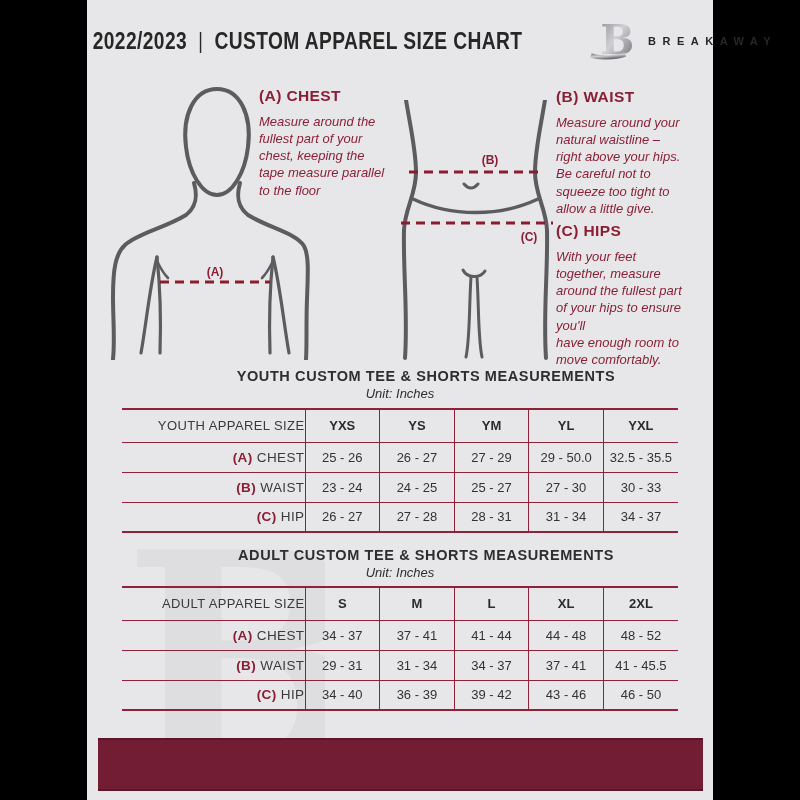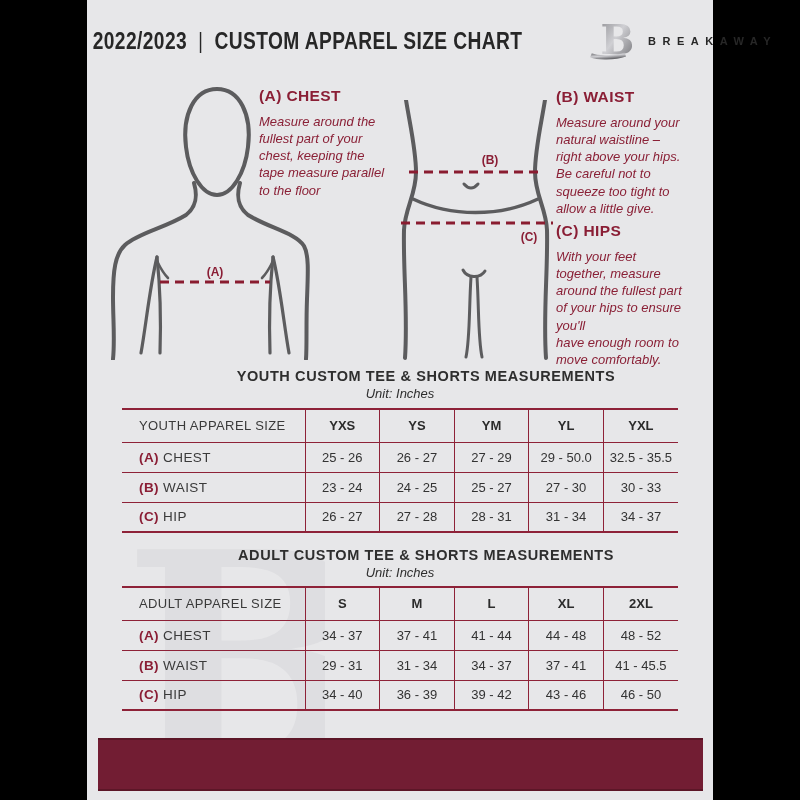--- a/index.html
+++ b/index.html
@@ -68,21 +68,21 @@
   .adult-table { top:586px; }
   .size-table th, .size-table td {
     border-left:1.5px solid #8e2238; text-align:center; vertical-align:middle;
     font-size:13px; color:#333;
   }
   .size-table th:first-child, .size-table td:first-child { border-left:none; }
   .size-table tbody td { border-top:1.5px solid #8e2238; }
   .size-table th { height:33px; font-weight:700; color:#2b2b2b; }
   .size-table td { height:30px; }
   .size-table .label-col {
-    width:183px; text-align:left; padding-left:17px;
+    width:183px; text-align:right; padding-left:17px;
     font-weight:400; letter-spacing:0.4px; color:#3a3a3a; font-size:13.5px;
   }
   .size-table th.label-col { font-weight:400; font-size:13px; }
   .size-table .prefix { font-weight:700; color:#8a1e35; }
   
   .watermark { position:absolute; left:28px; top:528px; z-index:1; opacity:0.85; }
   .footer-bar {
     position:absolute; left:11px; top:738px; width:605px; height:53px; z-index:2;
     background:#721d33;
     border-top:2px solid #5c1627; border-bottom:2px solid #5c1627;

